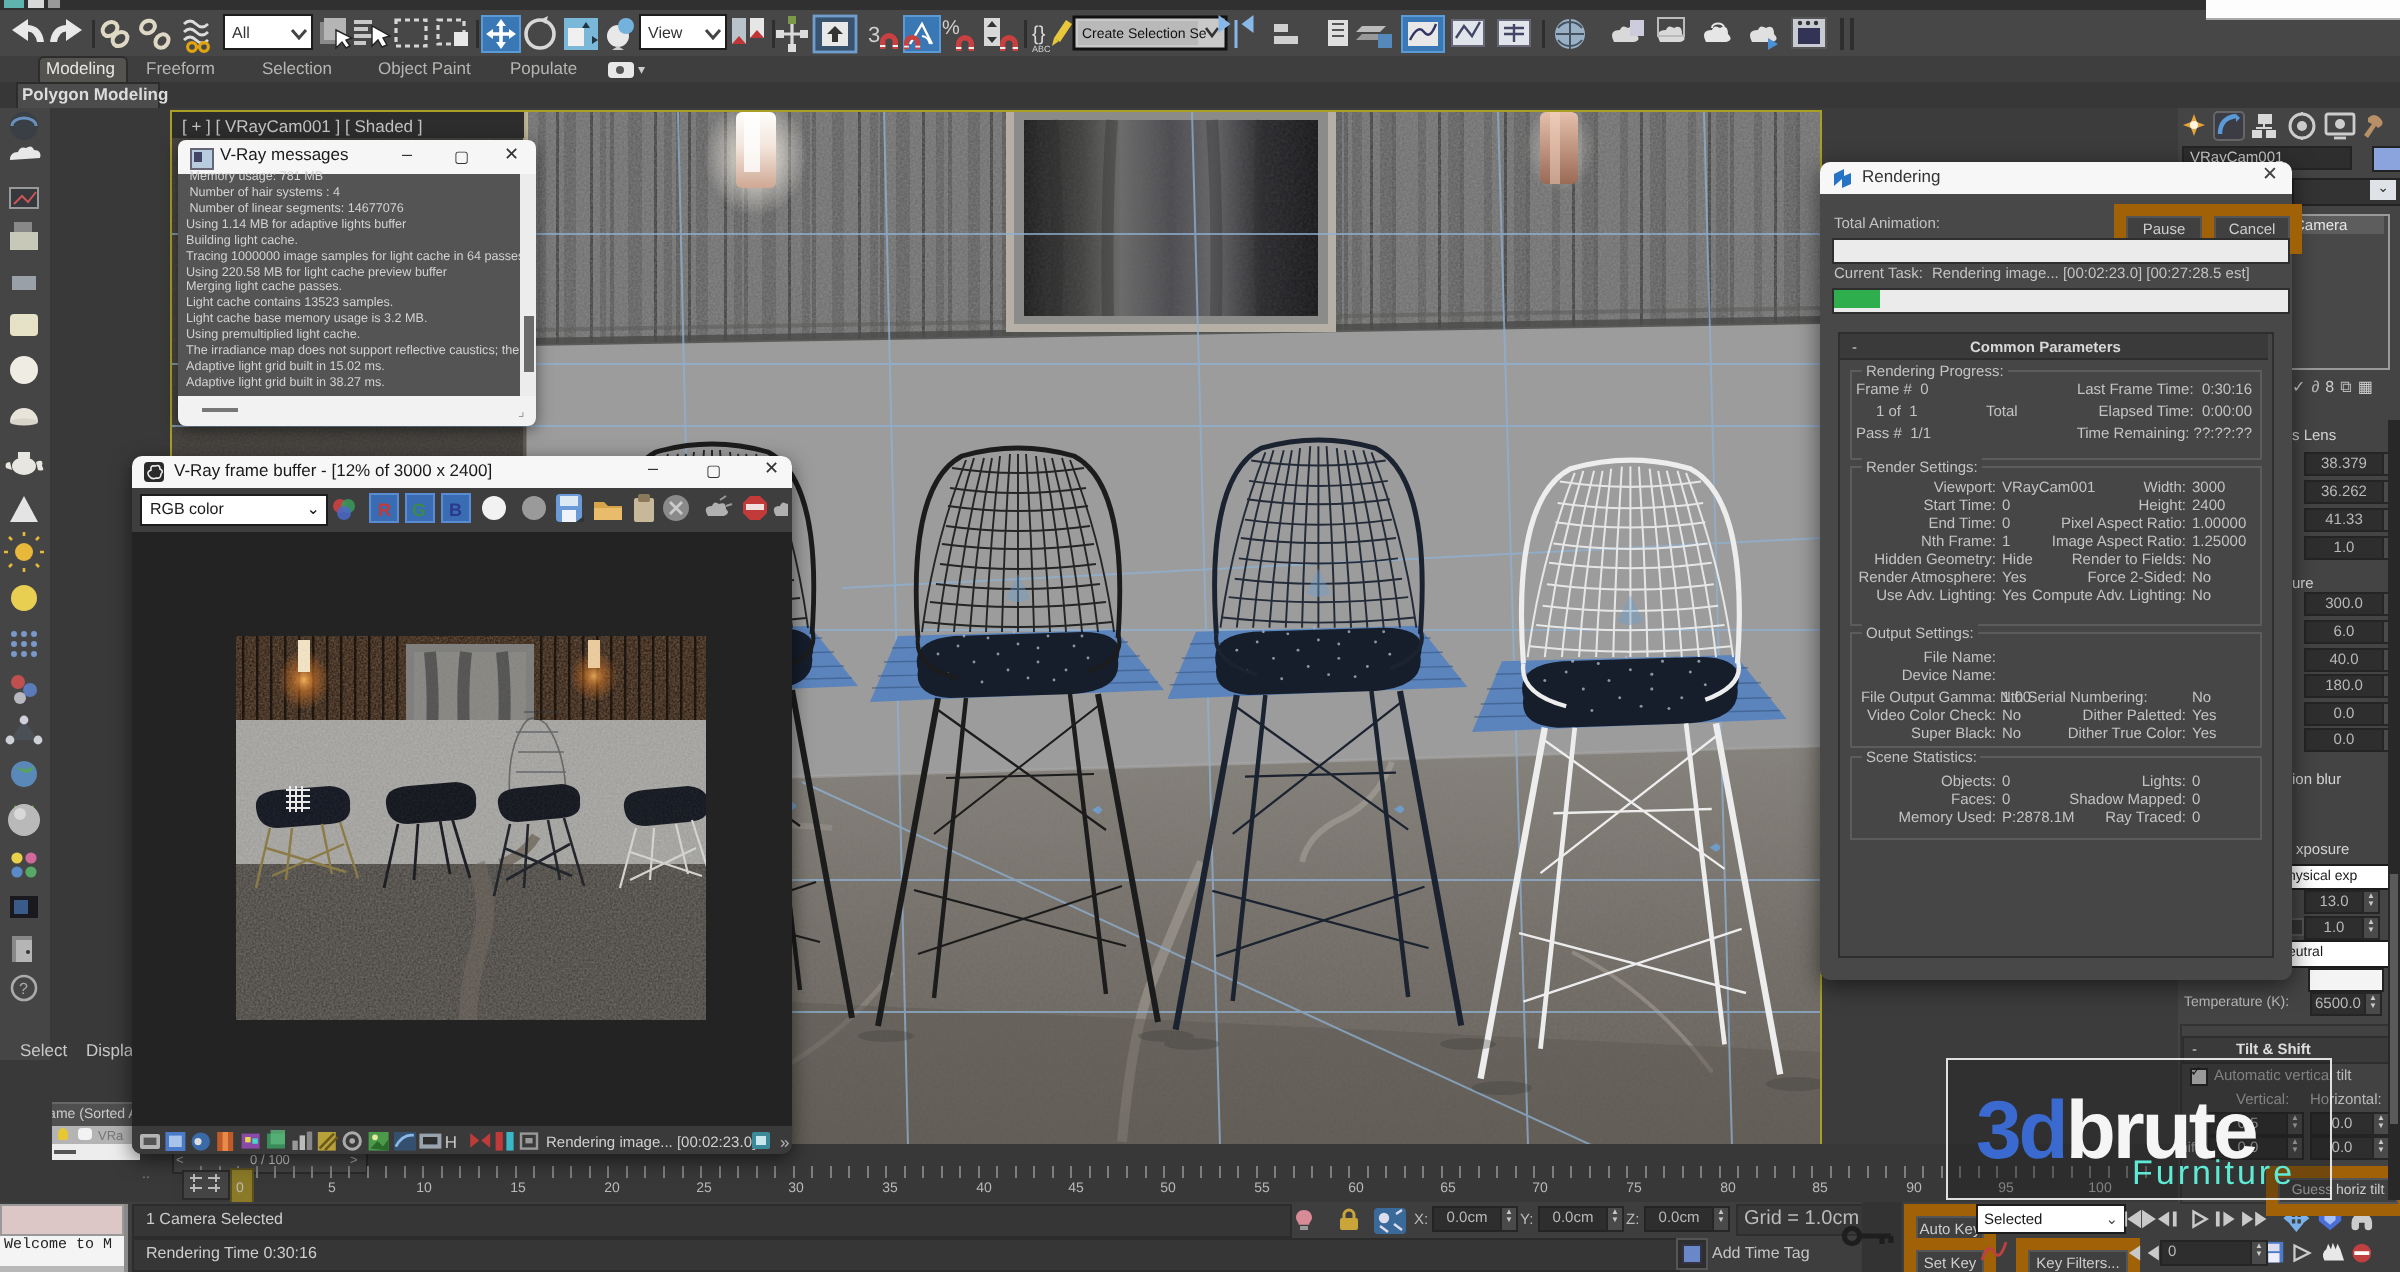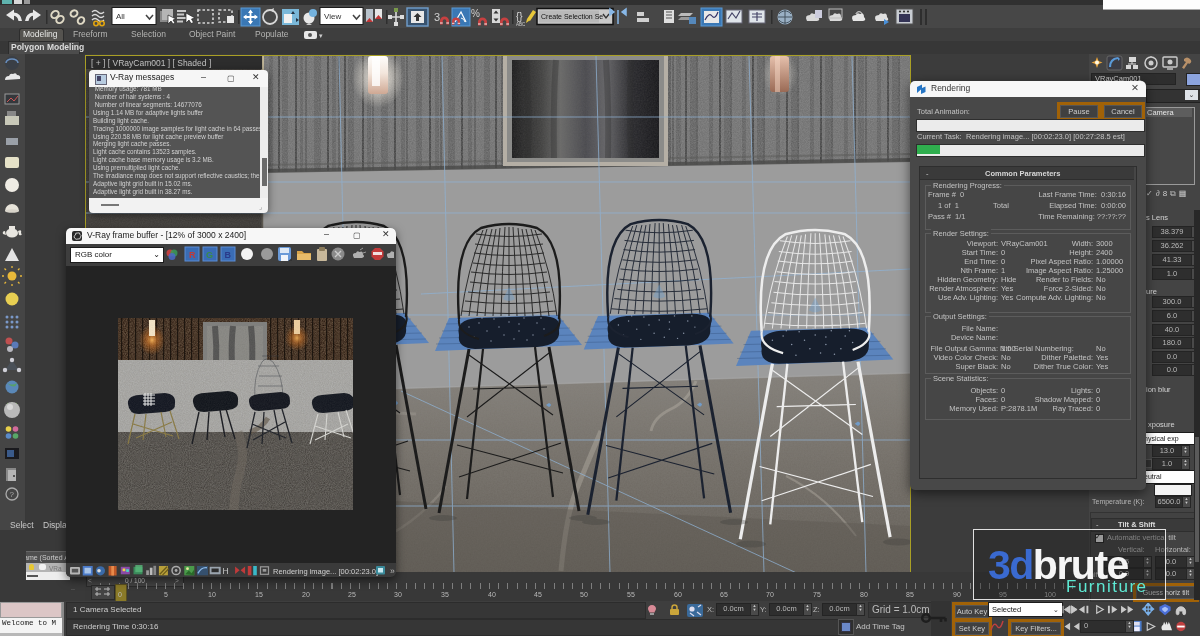--- a/index.html
+++ b/index.html
@@ -1,19 +1,19 @@
 <!DOCTYPE html>
 <html><head><meta charset="utf-8"><style>
 html,body{margin:0;padding:0;background:#3c3c3c;}
 #s{position:relative;width:1200px;height:636px;overflow:hidden;font-family:"Liberation Sans",sans-serif;background:#3c3c3c;}
 .ab{position:absolute;}
 .t{position:absolute;white-space:nowrap;color:#c3c3c3;font-size:7.5px;line-height:9px;}
 .fld{position:absolute;background:#2e2e2e;border:1px solid #242424;color:#b9b9b9;font-size:7.5px;text-align:center;line-height:10px;}
 .sp{position:absolute;width:7px;background:#4a4a4a;border:1px solid #262626;color:#c9c9c9;font-size:4px;line-height:4px;text-align:center;}
-.btn{position:absolute;background:#404040;border:3px solid #a16207;box-shadow:inset 0 0 0 1px #555;color:#cdcdcd;font-size:7.5px;text-align:center;}
+.btn{position:absolute;background:#404040;border:6px solid #a16207;box-shadow:inset 0 0 0 1px #555;color:#cdcdcd;font-size:7.5px;text-align:center;}
 .wcombo{position:absolute;background:#fff;border:1px solid #1c1c1c;color:#1a1a1a;font-size:7.5px;}
 </style></head><body>
 <div id="s">
 
 <div class="ab" style="left:0;top:0;width:1200px;height:5px;background:#303030;"></div>
 <div class="ab" style="left:2px;top:0;width:10px;height:4px;background:#5fb3ae;"></div>
 <div class="ab" style="left:14px;top:0;width:8px;height:4px;background:#d8d8d8;"></div>
 <div class="ab" style="left:24px;top:0;width:6px;height:4px;background:#9a9a9a;"></div>
 
 <div class="ab" style="left:0;top:5px;width:1200px;height:23px;background:#474747;border-bottom:1px solid #353535;"></div>

